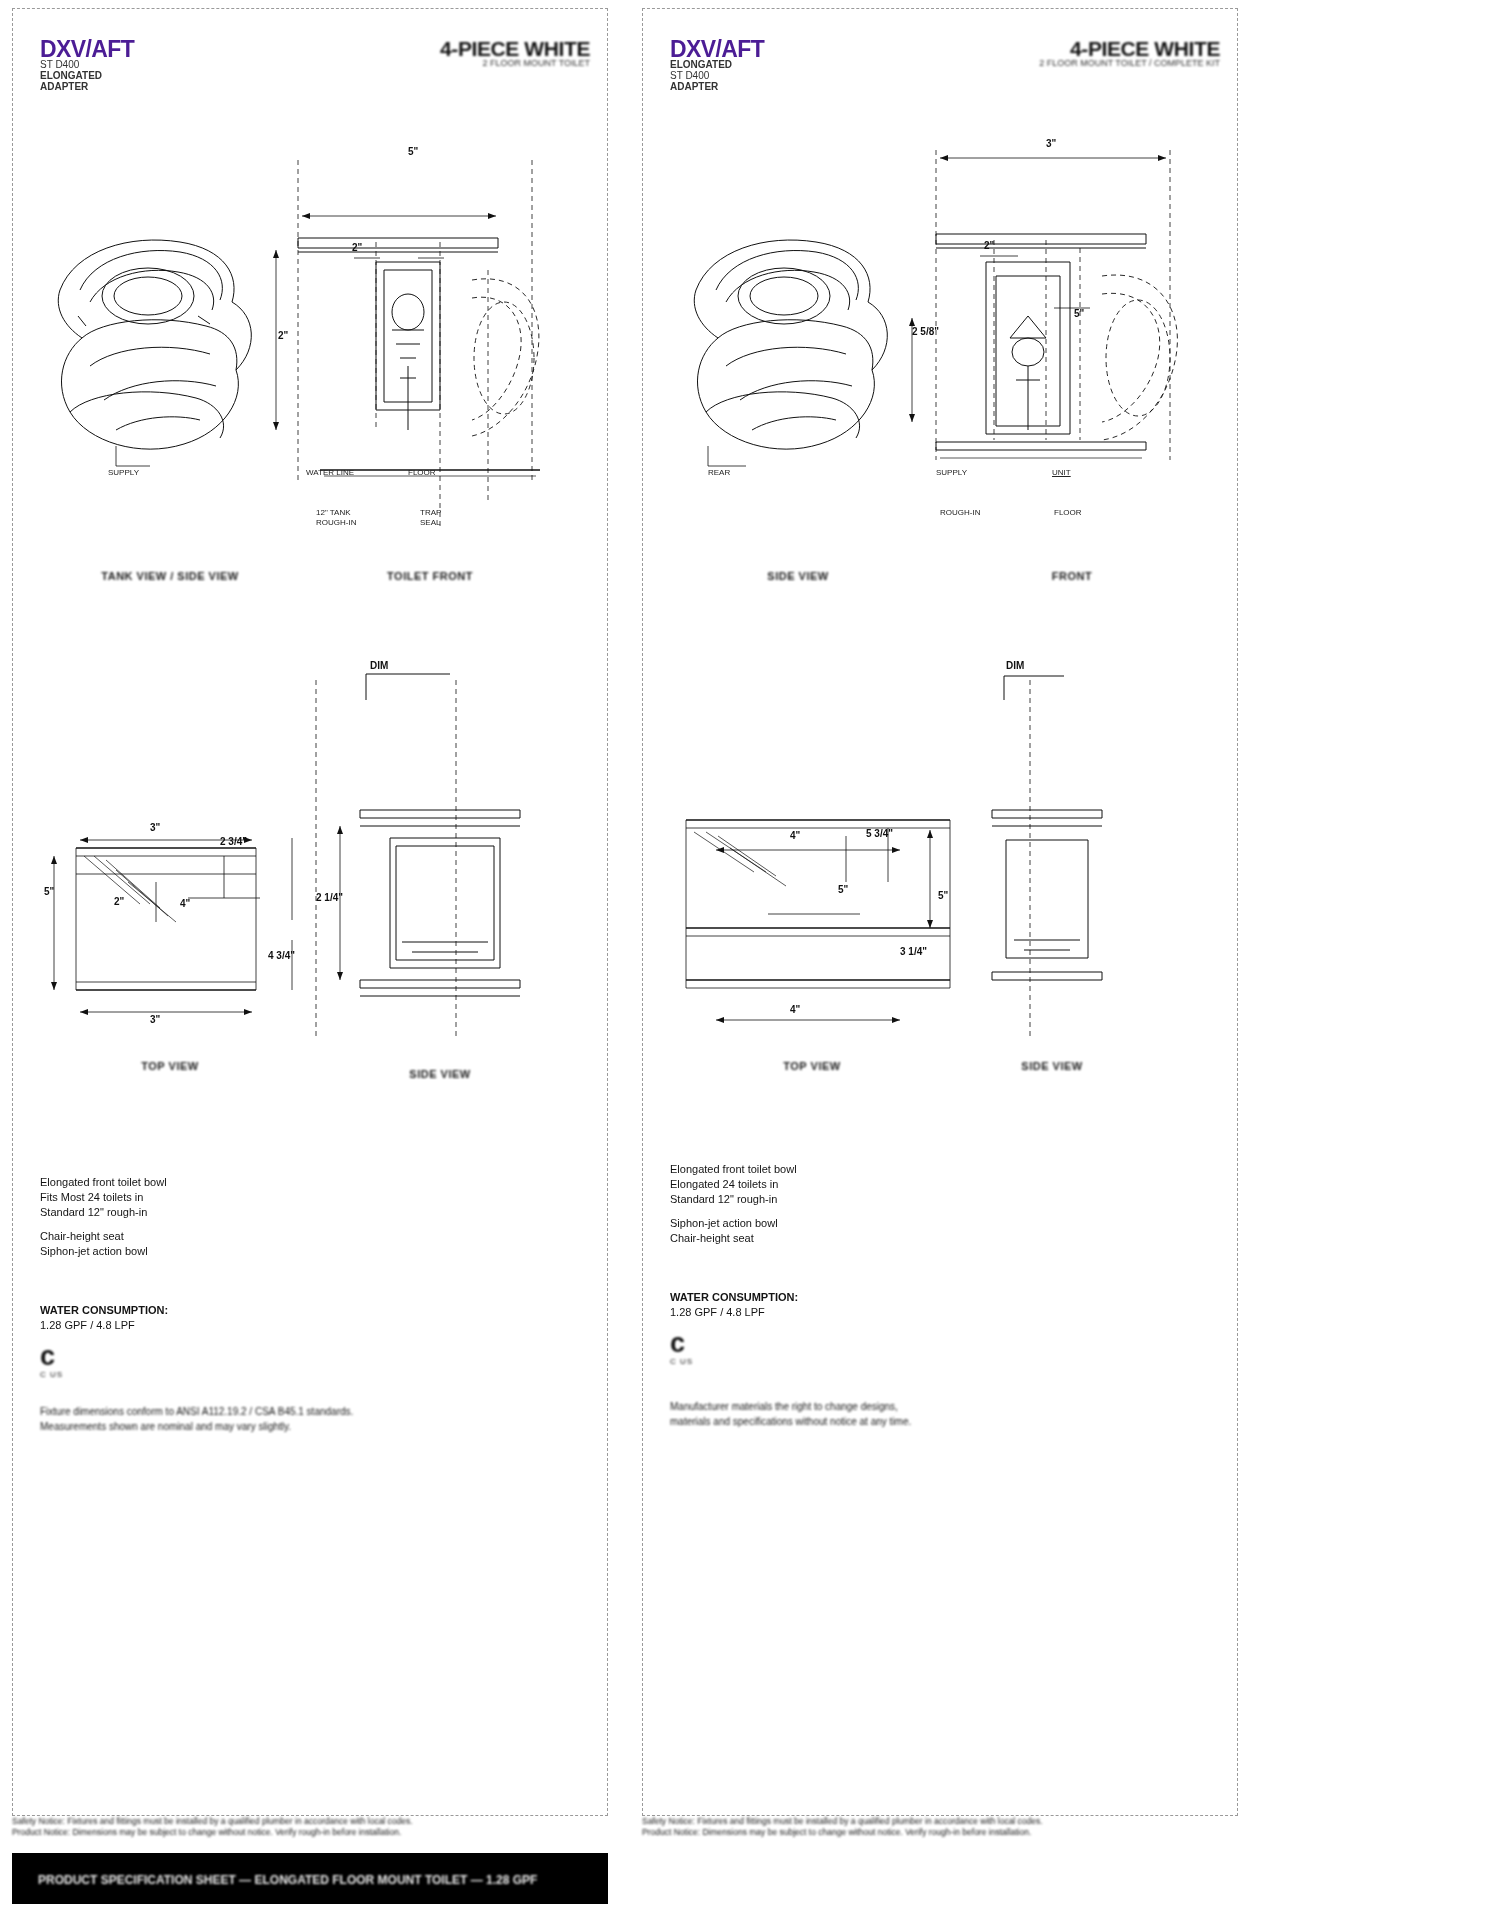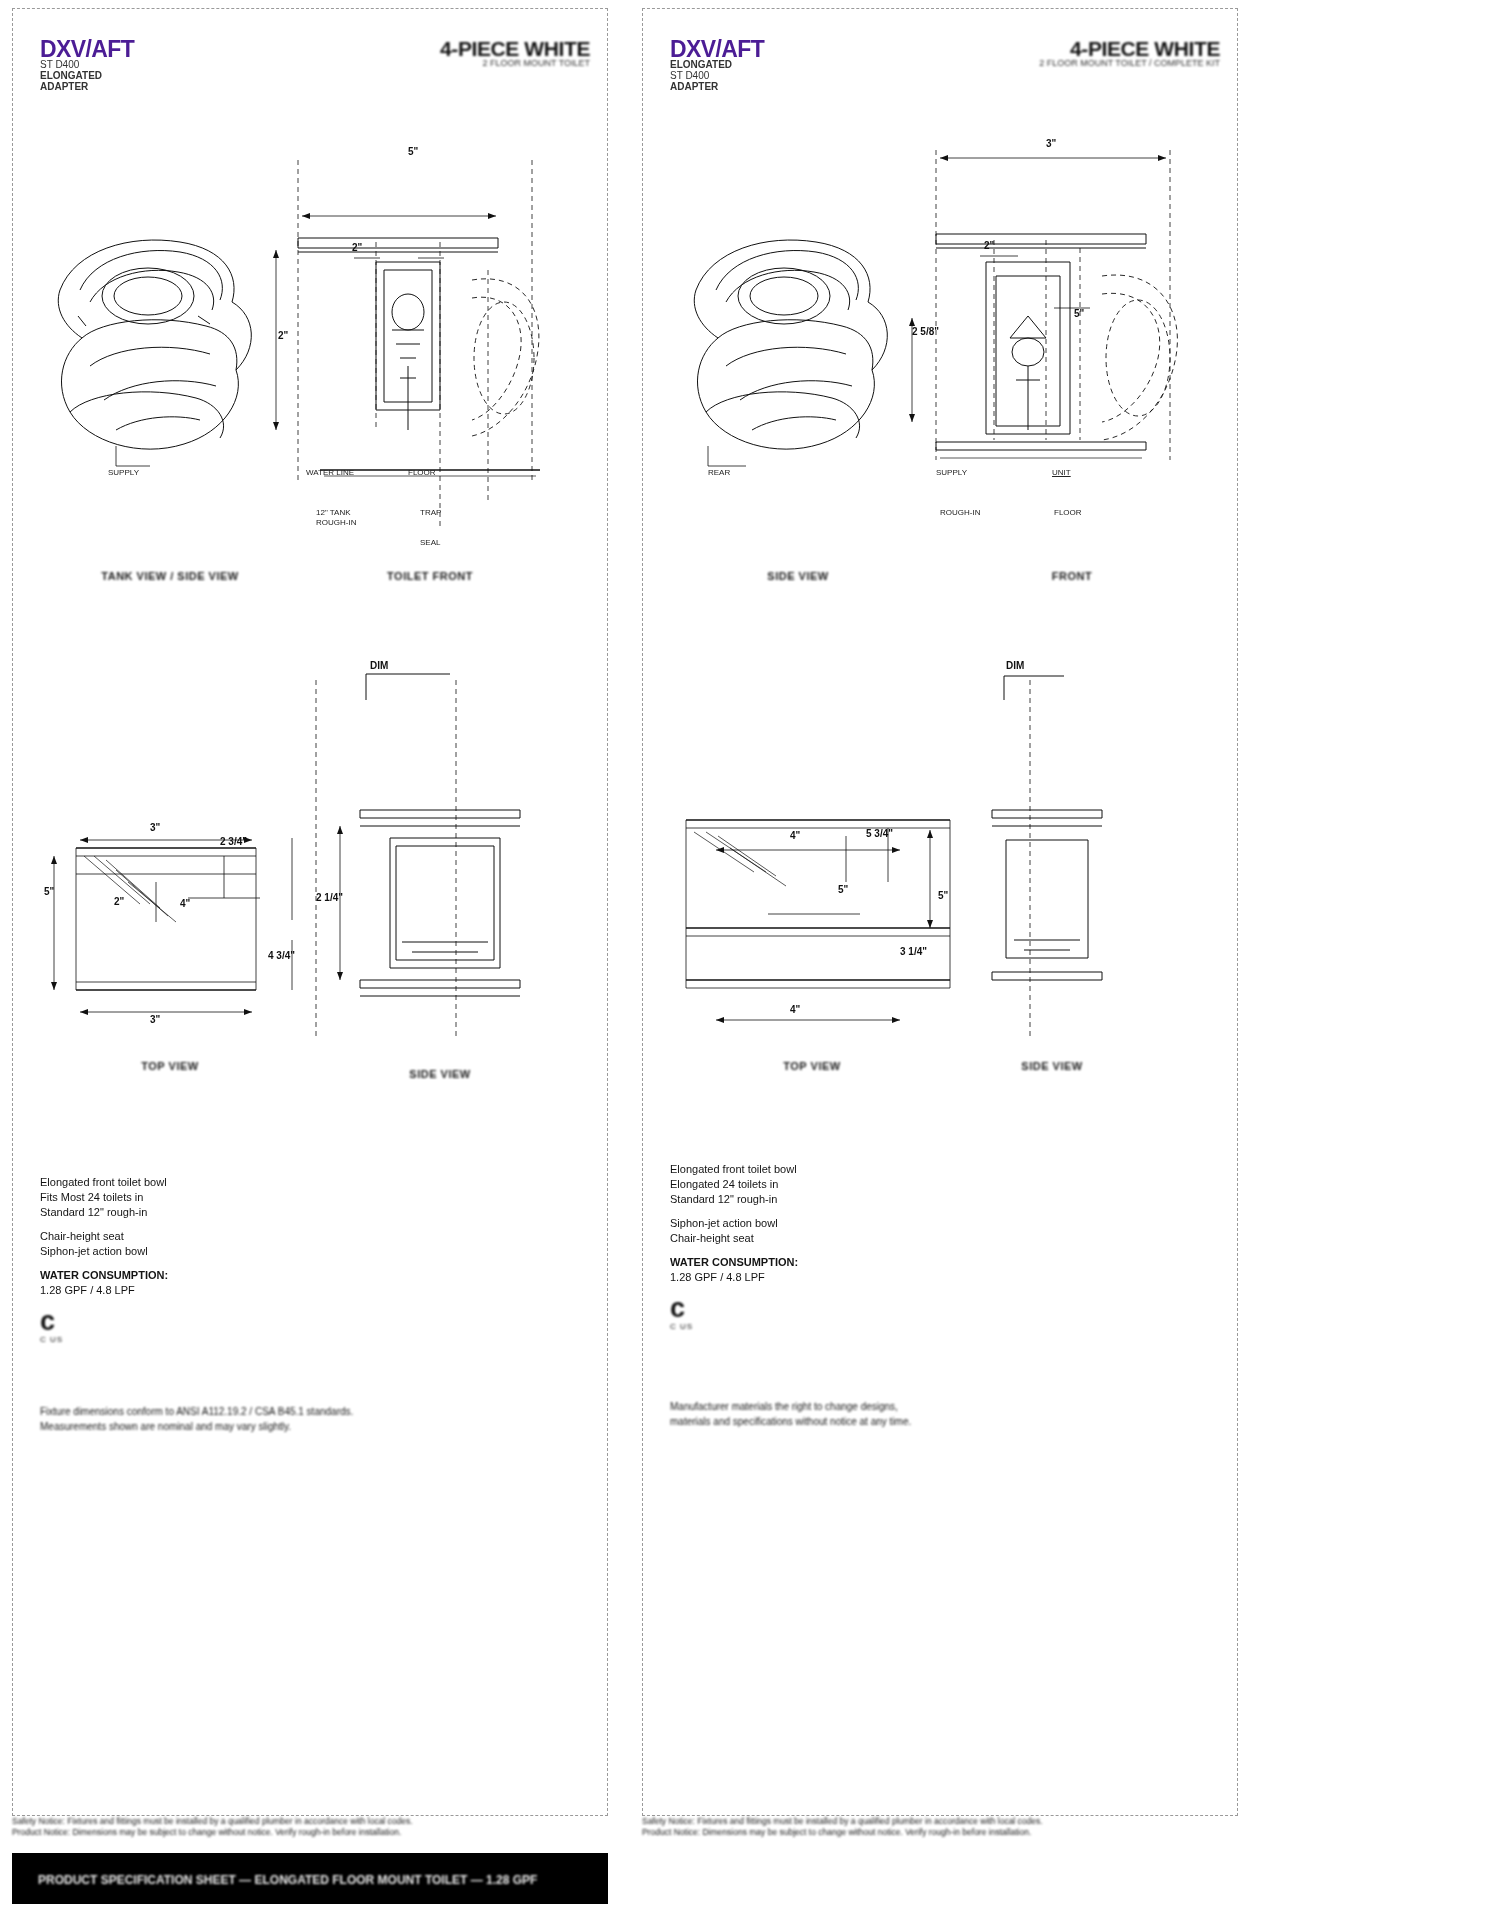--- a/index.html
+++ b/index.html
@@ -121,21 +121,21 @@
     left: 40px;
     right: 40px;
   }
   .spec-line {
     font-size: 11px;
     line-height: 15px;
     color: #141414;
     filter: blur(0.75px);
     white-space: nowrap;
   }
-  .spec-line.bold { font-weight: bold; }
+  .spec-line.bold { font-weight: bold; margin-top: 35px; }
   .spec-gap { height: 9px; }
 
   .cert {
     position: relative;
     margin-top: 10px;
     width: 34px;
     height: 38px;
   }
   .cert .cmark {
     font-size: 27px;
@@ -293,21 +293,21 @@
     <div class="dim-text" style="left:388px; top:16px;">5"</div>
     <div class="dim-text" style="left:258px; top:200px;">2"</div>
     <div class="dim-text" style="left:332px; top:112px;">2"</div>
 
     <div class="callout-text" style="left:88px; top:338px;">SUPPLY</div>
     <div class="callout-text" style="left:286px; top:338px;">WATER LINE</div>
     <div class="callout-text" style="left:388px; top:338px;">FLOOR</div>
     <div class="callout-text" style="left:296px; top:378px;">12" TANK</div>
     <div class="callout-text" style="left:296px; top:388px;">ROUGH-IN</div>
     <div class="callout-text" style="left:400px; top:378px;">TRAP</div>
-    <div class="callout-text" style="left:400px; top:388px;margin-top:20px;">SEAL</div>
+    <div class="callout-text" style="left:400px; top:388px;">SEAL</div>
 
     <div class="view-label" style="left:60px; top:440px; width:180px;">TANK VIEW / SIDE VIEW</div>
     <div class="view-label" style="left:330px; top:440px; width:160px;">TOILET FRONT</div>
   </div>
 
   <div class="draw" style="left:20px; top:660px; width:580px; height:440px;">
     <svg class="vec" width="580" height="440" viewBox="0 0 580 440" fill="none" stroke="#111" stroke-width="1">
 
       <g stroke-width="1">
         <line x1="56" y1="188" x2="236" y2="188" stroke-width="1.4"></line>

